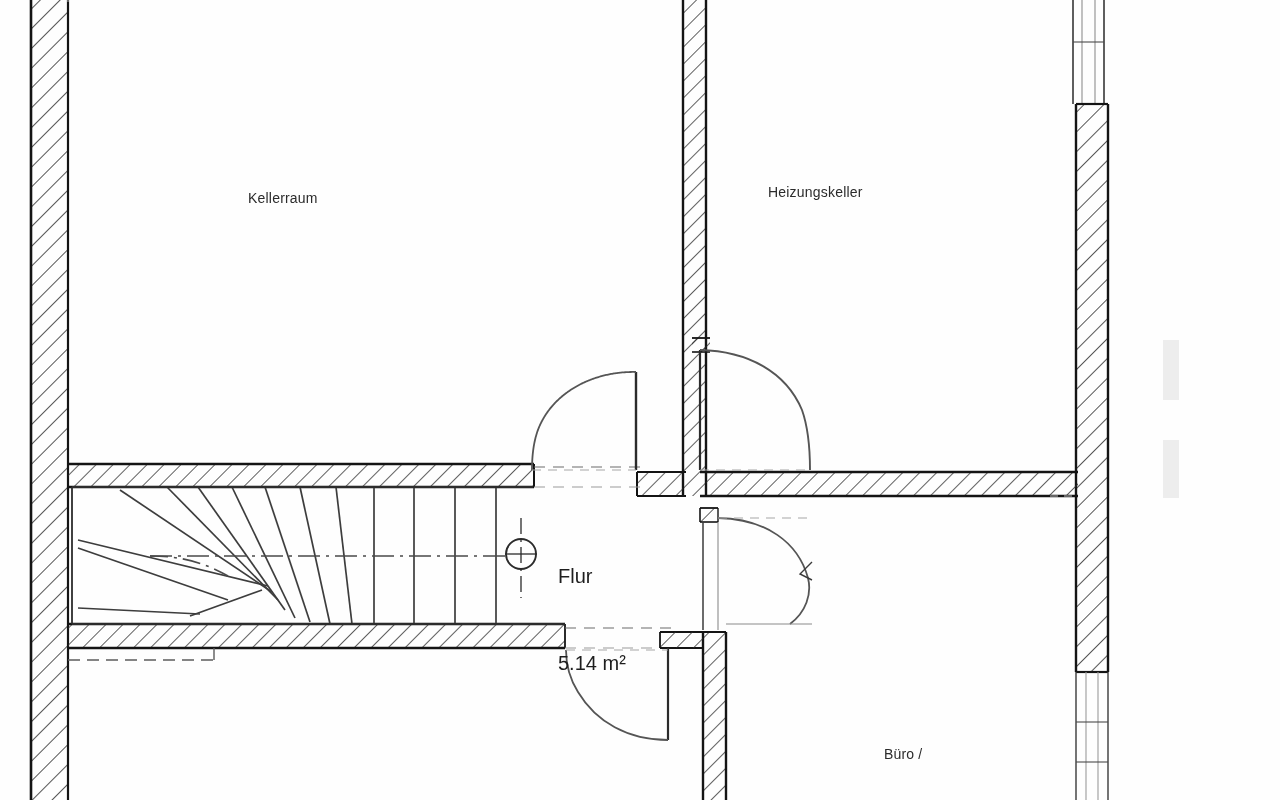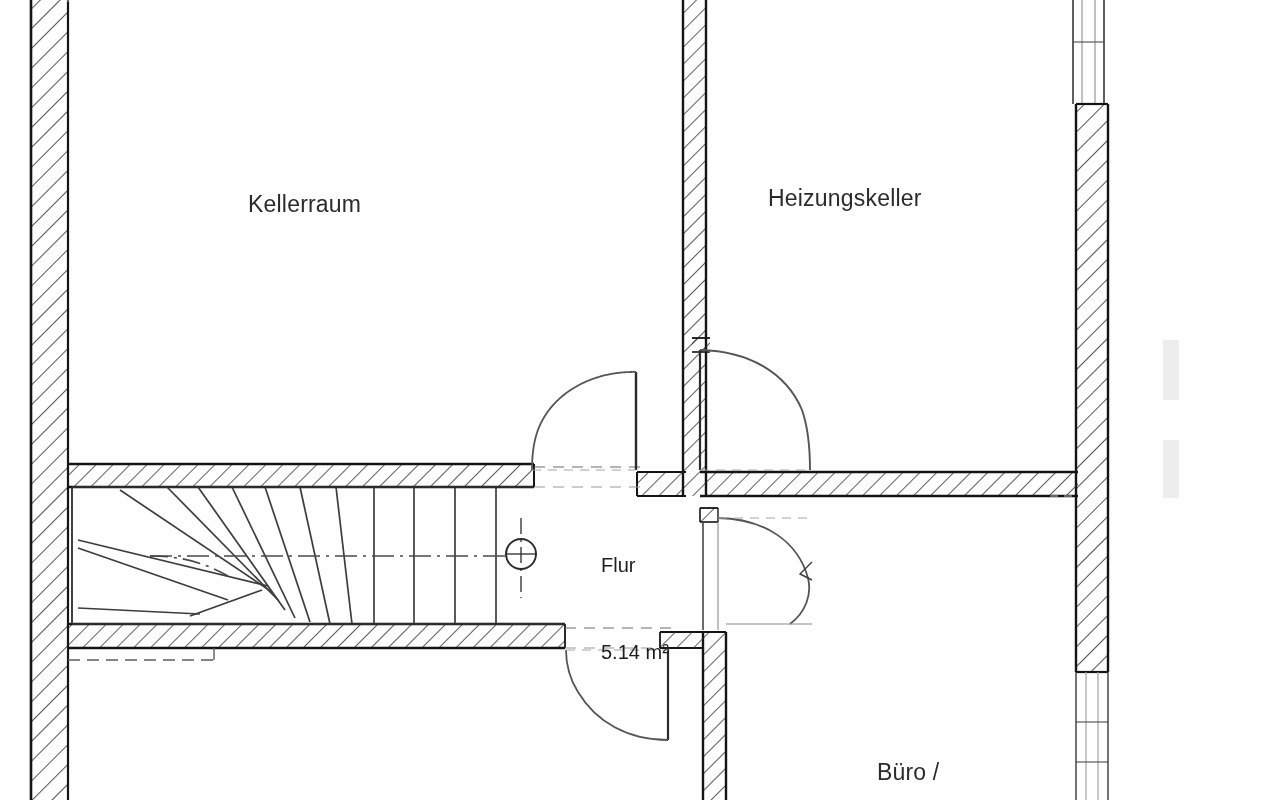--- a/index.html
+++ b/index.html
@@ -20,21 +20,21 @@
     position: absolute;
     left: 0;
     top: 0;
     width: 1280px;
     height: 800px;
   }
   .room-label {
     position: absolute;
     color: #2b2b2b;
     font-family: "Liberation Sans", sans-serif;
-    font-size: 23px;
+    font-size: 14px;
     line-height: 1.35;
     letter-spacing: 0.2px;
     white-space: pre;
     text-align: center;
     user-select: none;
   }
   .room-label.two-line {
     text-align: center;
   }
   .area-label {
@@ -258,18 +258,18 @@
 
   <div class="room-label" style="left:248px; top:189px;">Kellerraum</div>
 
   <div class="room-label" style="left:768px; top:183px;">Heizungskeller</div>
 
   <div class="room-label two-line" style="left:795px; top:726px; width:200px;">
     <span>Büro /</span><br>
     
   </div>
 
-  <div class="area-label" style="left:558px; top:493px;margin-left:43px;">
+  <div class="area-label" style="left:558px; top:504px;">
     <span class="room-name">Flur</span>
     <span class="room-area">5.14 m²</span>
   </div>
 
 </div>
 
 </body></html>

